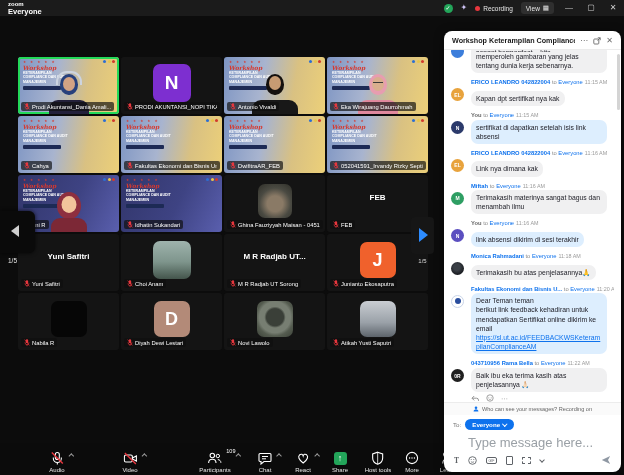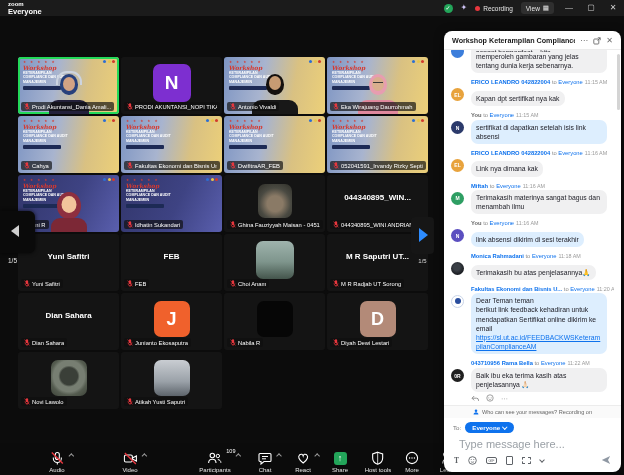--- a/index.html
+++ b/index.html
@@ -114,21 +114,21 @@
   .bubble.blue{background:#ddeefe;}
   .bubble a{color:#0e72ed;text-decoration:underline;word-break:break-all;}
   .actions{margin:2px 0 0 20px;display:flex;gap:7px;align-items:center;color:#8a8a8a;font-size:7px;}
   .clipline{display:block;overflow:hidden;height:4px;line-height:9.2px;color:#23232b;}
   #chat-privacy{border-top:1px solid #ececec;background:#fafafa;display:flex;align-items:center;
                 justify-content:center;gap:3px;padding:3px 2px;font-size:5.6px;color:#666;}
   #to-row{display:flex;align-items:center;gap:4px;padding:4px 9px 0;font-size:6.2px;color:#777;}
   #recipient{background:#0e72ed;color:#fff;border-radius:9px;padding:2px 7px;font-size:6.2px;font-weight:bold;
              display:flex;align-items:center;gap:3px;}
   #recipient .dn{width:3.5px;height:3.5px;border:solid #fff;border-width:0 1.3px 1.3px 0;transform:rotate(45deg);margin-top:-2px;}
-  #msg-input{padding:5px 15px 2px;font-size:11px;color:#9aa0a6;}
+  #msg-input{padding:5px 9px 2px;font-size:13px;color:#9aa0a6;margin-left:15px;}
   #chat-iconrow{display:flex;align-items:center;gap:9px;padding:4px 10px 7px;color:#5f6368;position:relative;}
   .ci{font-size:7.5px;line-height:8px;}
   .ci.fmt{font-weight:bold;font-family:"Liberation Serif",serif;}
   .gifbox{width:11px;height:7px;border:1px solid #5f6368;border-radius:2px;font-size:3.5px;line-height:6px;
           text-align:center;color:#5f6368;}
   .docbox{width:7px;height:9px;border:1px solid #5f6368;border-radius:1px;}
   .capbox{width:9px;height:7px;border:1px dashed #5f6368;border-radius:1px;}
   .ci-caret{width:4px;height:4px;border:solid #5f6368;border-width:0 1.2px 1.2px 0;transform:rotate(45deg);margin-top:-2px;}
   #send{position:absolute;right:10px;top:3px;}
 </style>
@@ -383,83 +383,61 @@
         <div class="name-pill">
           <svg class="mic-muted" width="6" height="7" viewBox="0 0 10 12">
             <rect x="3" y="0.5" width="4" height="6.5" rx="2" fill="#e8373e"></rect>
             <path d="M1.8 5.5v1a3.2 3.2 0 0 0 6.4 0v-1M5 10v1.8" fill="none" stroke="#e8373e" stroke-width="1.2"></path>
             <line x1="1" y1="1" x2="9" y2="11" stroke="#e8373e" stroke-width="1.2"></line>
           </svg>
           <span>Ghina Fauziyyah Maisan - 04516...</span>
         </div>
       </div>
       <div class="tile">
-        <div class="center-name">044340895_WIN...</div>
-        <div class="name-pill">
-          <svg class="mic-muted" width="6" height="7" viewBox="0 0 10 12">
-            <rect x="3" y="0.5" width="4" height="6.5" rx="2" fill="#e8373e"></rect>
-            <path d="M1.8 5.5v1a3.2 3.2 0 0 0 6.4 0v-1M5 10v1.8" fill="none" stroke="#e8373e" stroke-width="1.2"></path>
-            <line x1="1" y1="1" x2="9" y2="11" stroke="#e8373e" stroke-width="1.2"></line>
-          </svg>
-          <span>044340895_WINI ANDRIANI</span>
+        <div class="center-name">FEB</div>
+        <div class="name-pill">
+          <svg class="mic-muted" width="6" height="7" viewBox="0 0 10 12">
+            <rect x="3" y="0.5" width="4" height="6.5" rx="2" fill="#e8373e"></rect>
+            <path d="M1.8 5.5v1a3.2 3.2 0 0 0 6.4 0v-1M5 10v1.8" fill="none" stroke="#e8373e" stroke-width="1.2"></path>
+            <line x1="1" y1="1" x2="9" y2="11" stroke="#e8373e" stroke-width="1.2"></line>
+          </svg>
+          <span>FEB</span>
         </div>
       </div>
       <div class="tile">
         <div class="center-name">Yuni Safitri</div>
         <div class="name-pill">
           <svg class="mic-muted" width="6" height="7" viewBox="0 0 10 12">
             <rect x="3" y="0.5" width="4" height="6.5" rx="2" fill="#e8373e"></rect>
             <path d="M1.8 5.5v1a3.2 3.2 0 0 0 6.4 0v-1M5 10v1.8" fill="none" stroke="#e8373e" stroke-width="1.2"></path>
             <line x1="1" y1="1" x2="9" y2="11" stroke="#e8373e" stroke-width="1.2"></line>
           </svg>
           <span>Yuni Safitri</span>
         </div>
       </div>
       <div class="tile">
-        <div class="center-name">FEB</div>
-        <div class="name-pill">
-          <svg class="mic-muted" width="6" height="7" viewBox="0 0 10 12">
-            <rect x="3" y="0.5" width="4" height="6.5" rx="2" fill="#e8373e"></rect>
-            <path d="M1.8 5.5v1a3.2 3.2 0 0 0 6.4 0v-1M5 10v1.8" fill="none" stroke="#e8373e" stroke-width="1.2"></path>
-            <line x1="1" y1="1" x2="9" y2="11" stroke="#e8373e" stroke-width="1.2"></line>
-          </svg>
-          <span>FEB</span>
-        </div>
-      </div>
-      <div class="tile">
         <div class="tile-avatar photo-outdoor" style="width: 38px; height: 38px;"></div>
         <div class="name-pill">
           <svg class="mic-muted" width="6" height="7" viewBox="0 0 10 12">
             <rect x="3" y="0.5" width="4" height="6.5" rx="2" fill="#e8373e"></rect>
             <path d="M1.8 5.5v1a3.2 3.2 0 0 0 6.4 0v-1M5 10v1.8" fill="none" stroke="#e8373e" stroke-width="1.2"></path>
             <line x1="1" y1="1" x2="9" y2="11" stroke="#e8373e" stroke-width="1.2"></line>
           </svg>
           <span>Choi Anam</span>
         </div>
       </div>
       <div class="tile">
-        <div class="center-name">M R Saputri UT...</div>
+        <div class="center-name">M R Radjab UT...</div>
         <div class="name-pill">
           <svg class="mic-muted" width="6" height="7" viewBox="0 0 10 12">
             <rect x="3" y="0.5" width="4" height="6.5" rx="2" fill="#e8373e"></rect>
             <path d="M1.8 5.5v1a3.2 3.2 0 0 0 6.4 0v-1M5 10v1.8" fill="none" stroke="#e8373e" stroke-width="1.2"></path>
             <line x1="1" y1="1" x2="9" y2="11" stroke="#e8373e" stroke-width="1.2"></line>
           </svg>
           <span>M R Radjab UT Sorong</span>
-        </div>
-      </div>
-      <div class="tile">
-        <div class="center-name">Dian Sahara</div>
-        <div class="name-pill">
-          <svg class="mic-muted" width="6" height="7" viewBox="0 0 10 12">
-            <rect x="3" y="0.5" width="4" height="6.5" rx="2" fill="#e8373e"></rect>
-            <path d="M1.8 5.5v1a3.2 3.2 0 0 0 6.4 0v-1M5 10v1.8" fill="none" stroke="#e8373e" stroke-width="1.2"></path>
-            <line x1="1" y1="1" x2="9" y2="11" stroke="#e8373e" stroke-width="1.2"></line>
-          </svg>
-          <span>Dian Sahara</span>
         </div>
       </div>
       <div class="tile">
         <div class="tile-avatar" style="width: 36px; height: 36px; background: rgb(240, 97, 44); font-size: 18px;">J</div>
         <div class="name-pill">
           <svg class="mic-muted" width="6" height="7" viewBox="0 0 10 12">
             <rect x="3" y="0.5" width="4" height="6.5" rx="2" fill="#e8373e"></rect>
             <path d="M1.8 5.5v1a3.2 3.2 0 0 0 6.4 0v-1M5 10v1.8" fill="none" stroke="#e8373e" stroke-width="1.2"></path>
             <line x1="1" y1="1" x2="9" y2="11" stroke="#e8373e" stroke-width="1.2"></line>
           </svg>

